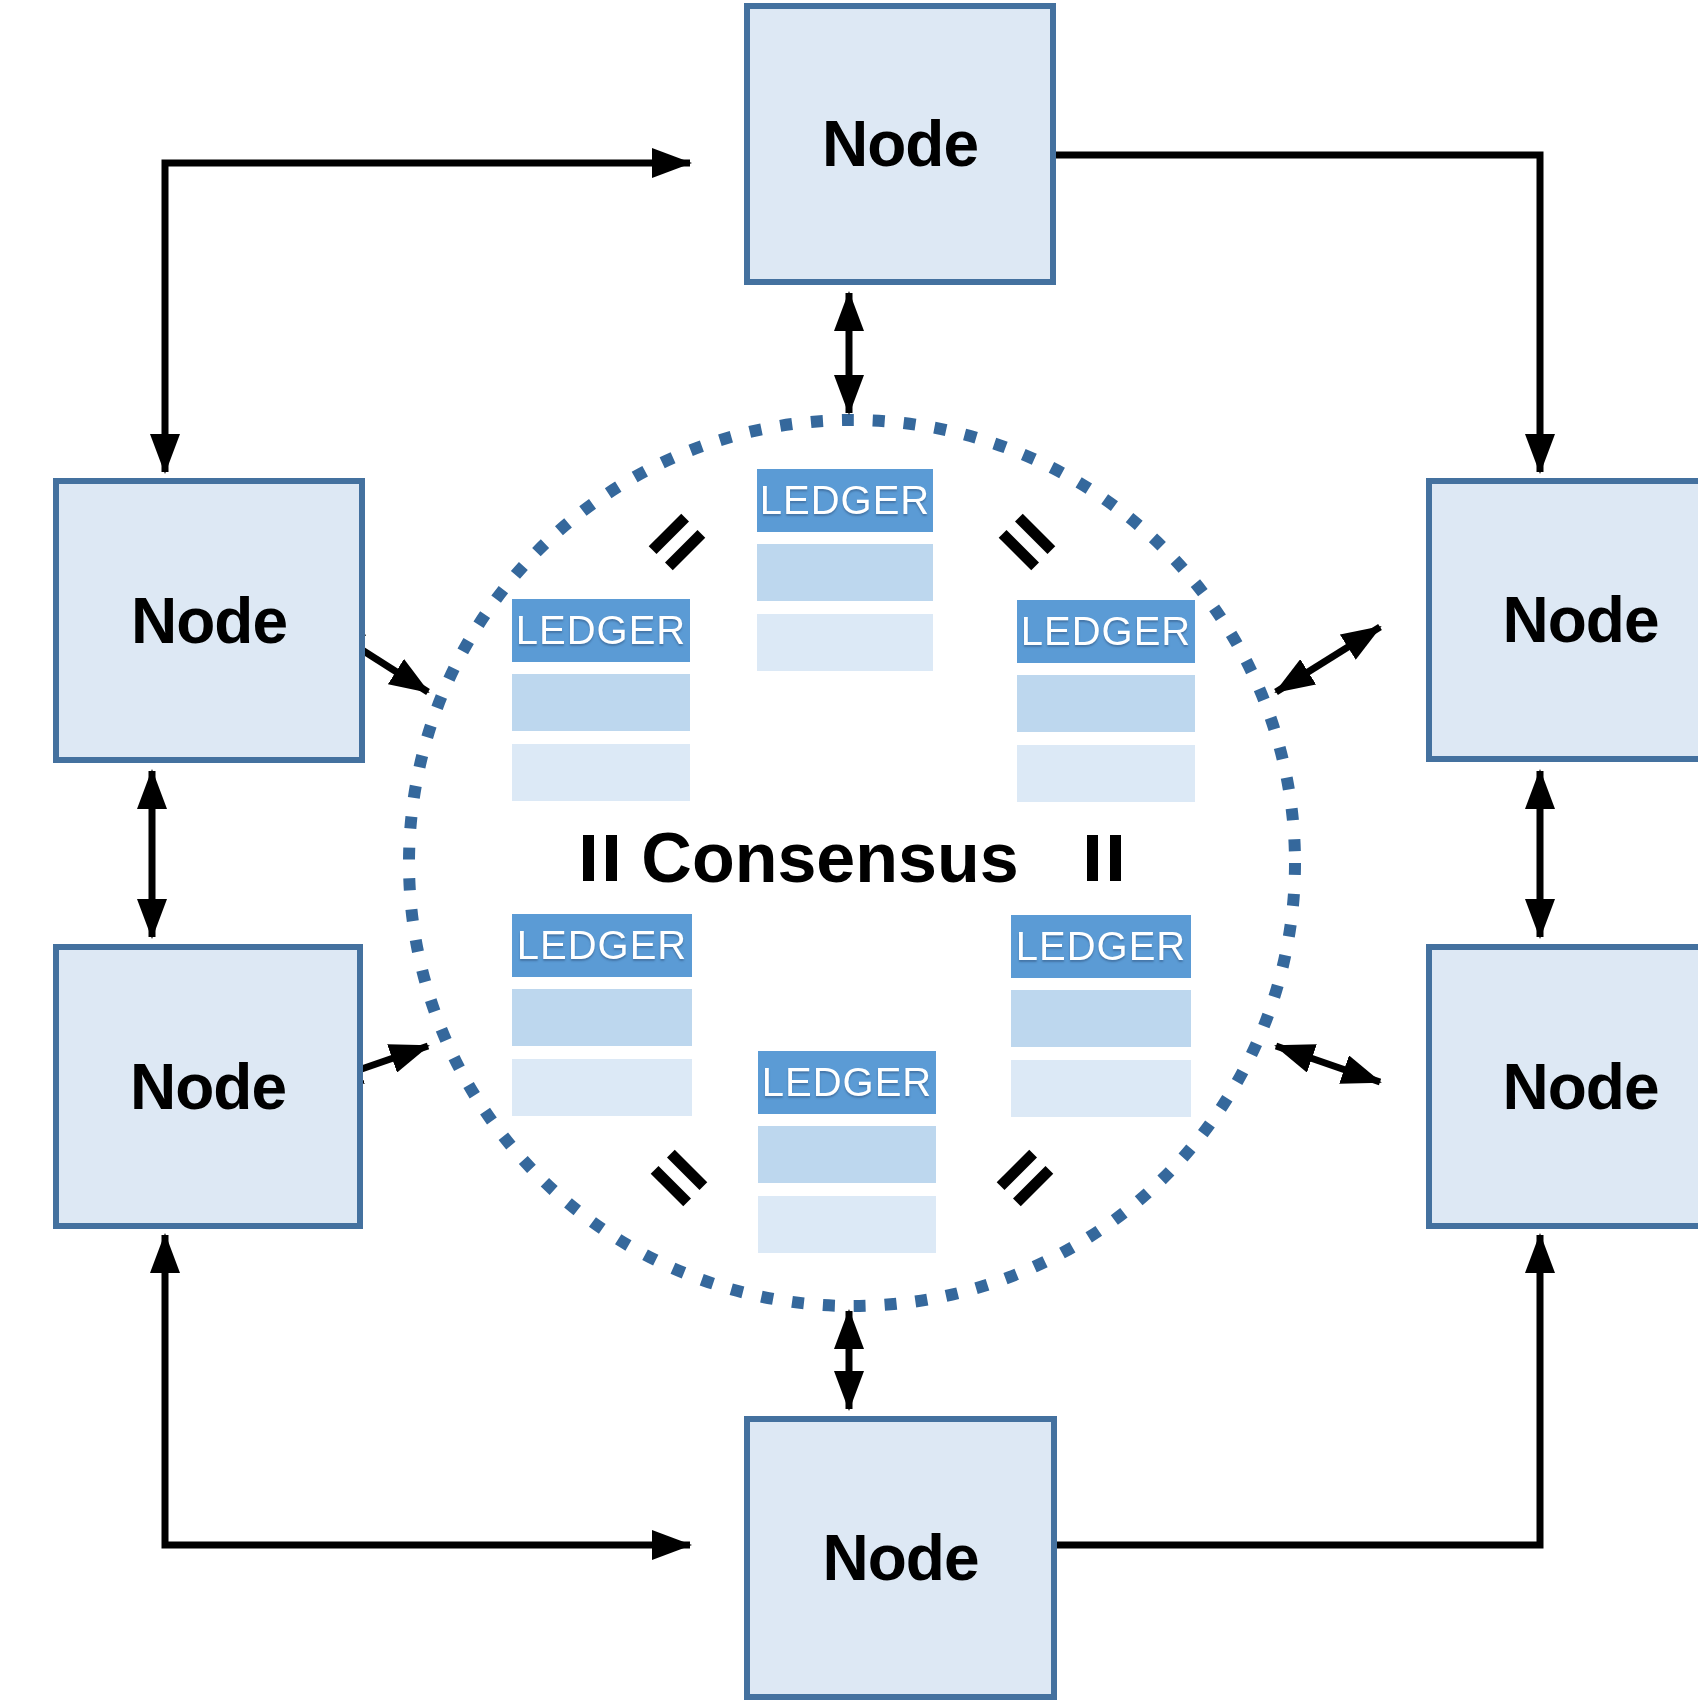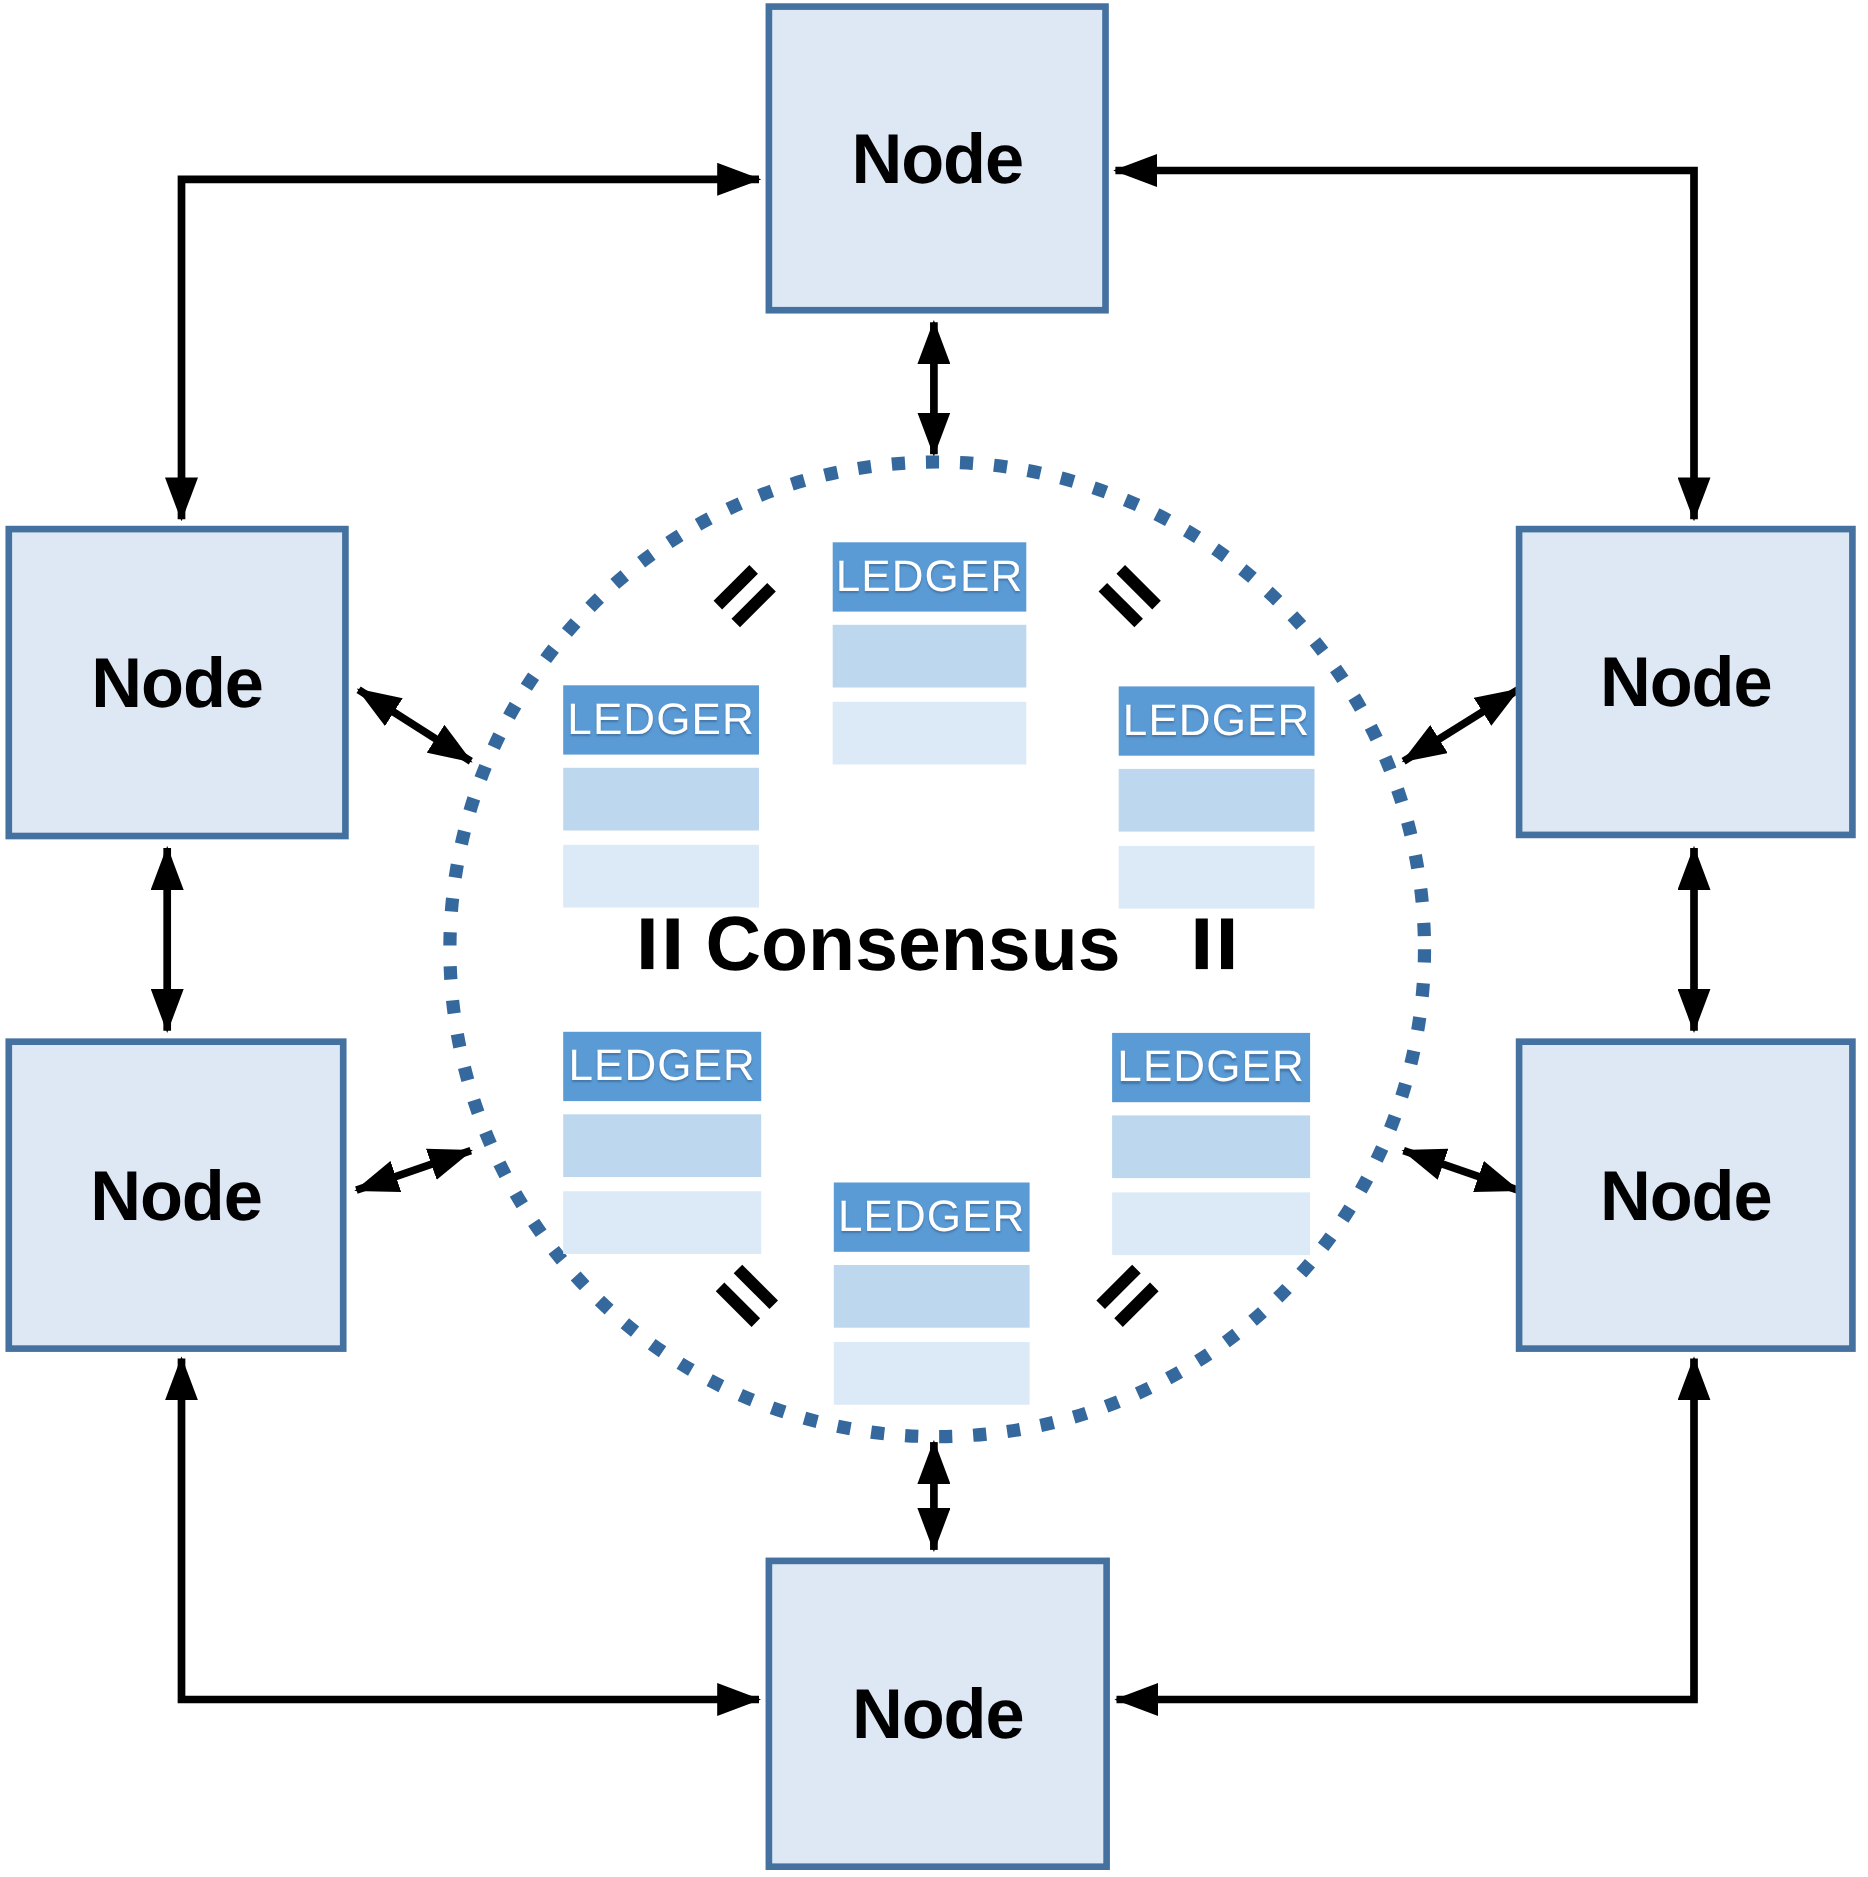--- a/index.html
+++ b/index.html
@@ -13,35 +13,34 @@
   #wires{position:absolute;left:0;top:0;width:1698px;height:1706px;}
   .arrow{stroke:var(--arrow,#000000);stroke-width:7;fill:none;}
   .ahead{fill:var(--arrow,#000000);}
   #consensus-ring{stroke:var(--circle-dots,#35689c);}
 
   .node{
     position:absolute;
     box-sizing:border-box;
     background:var(--node-fill,#dde8f4);
     border:6px solid var(--node-border,#44719f);
-    display:flex;align-items:center;justify-content:center;
+    display:flex;align-items:center;justify-content:center;margin-left:48px;
   }
   .node span{
     font-weight:bold;
     font-size:64px;
     color:var(--text,#000000);
     letter-spacing:-1px;
   }
   .ledger{position:absolute;width:178px;}
   .ledger .hdr{
     height:63px;
     background:var(--ledger-header,#5b9bd5);
     display:flex;align-items:center;justify-content:center;
     margin-bottom:12px;
-    margin-top:24px;
   }
   .ledger .hdr span{
     color:#ffffff;
     font-size:40px;
     letter-spacing:1px;
     text-shadow:0 2px 2px rgba(40,70,110,0.45);
   }
   .ledger .row1{height:57px;background:var(--ledger-row-medium,#bdd7ee);margin-bottom:13px;}
   .ledger .row2{height:57px;background:var(--ledger-row-light,#dce9f6);}
 

